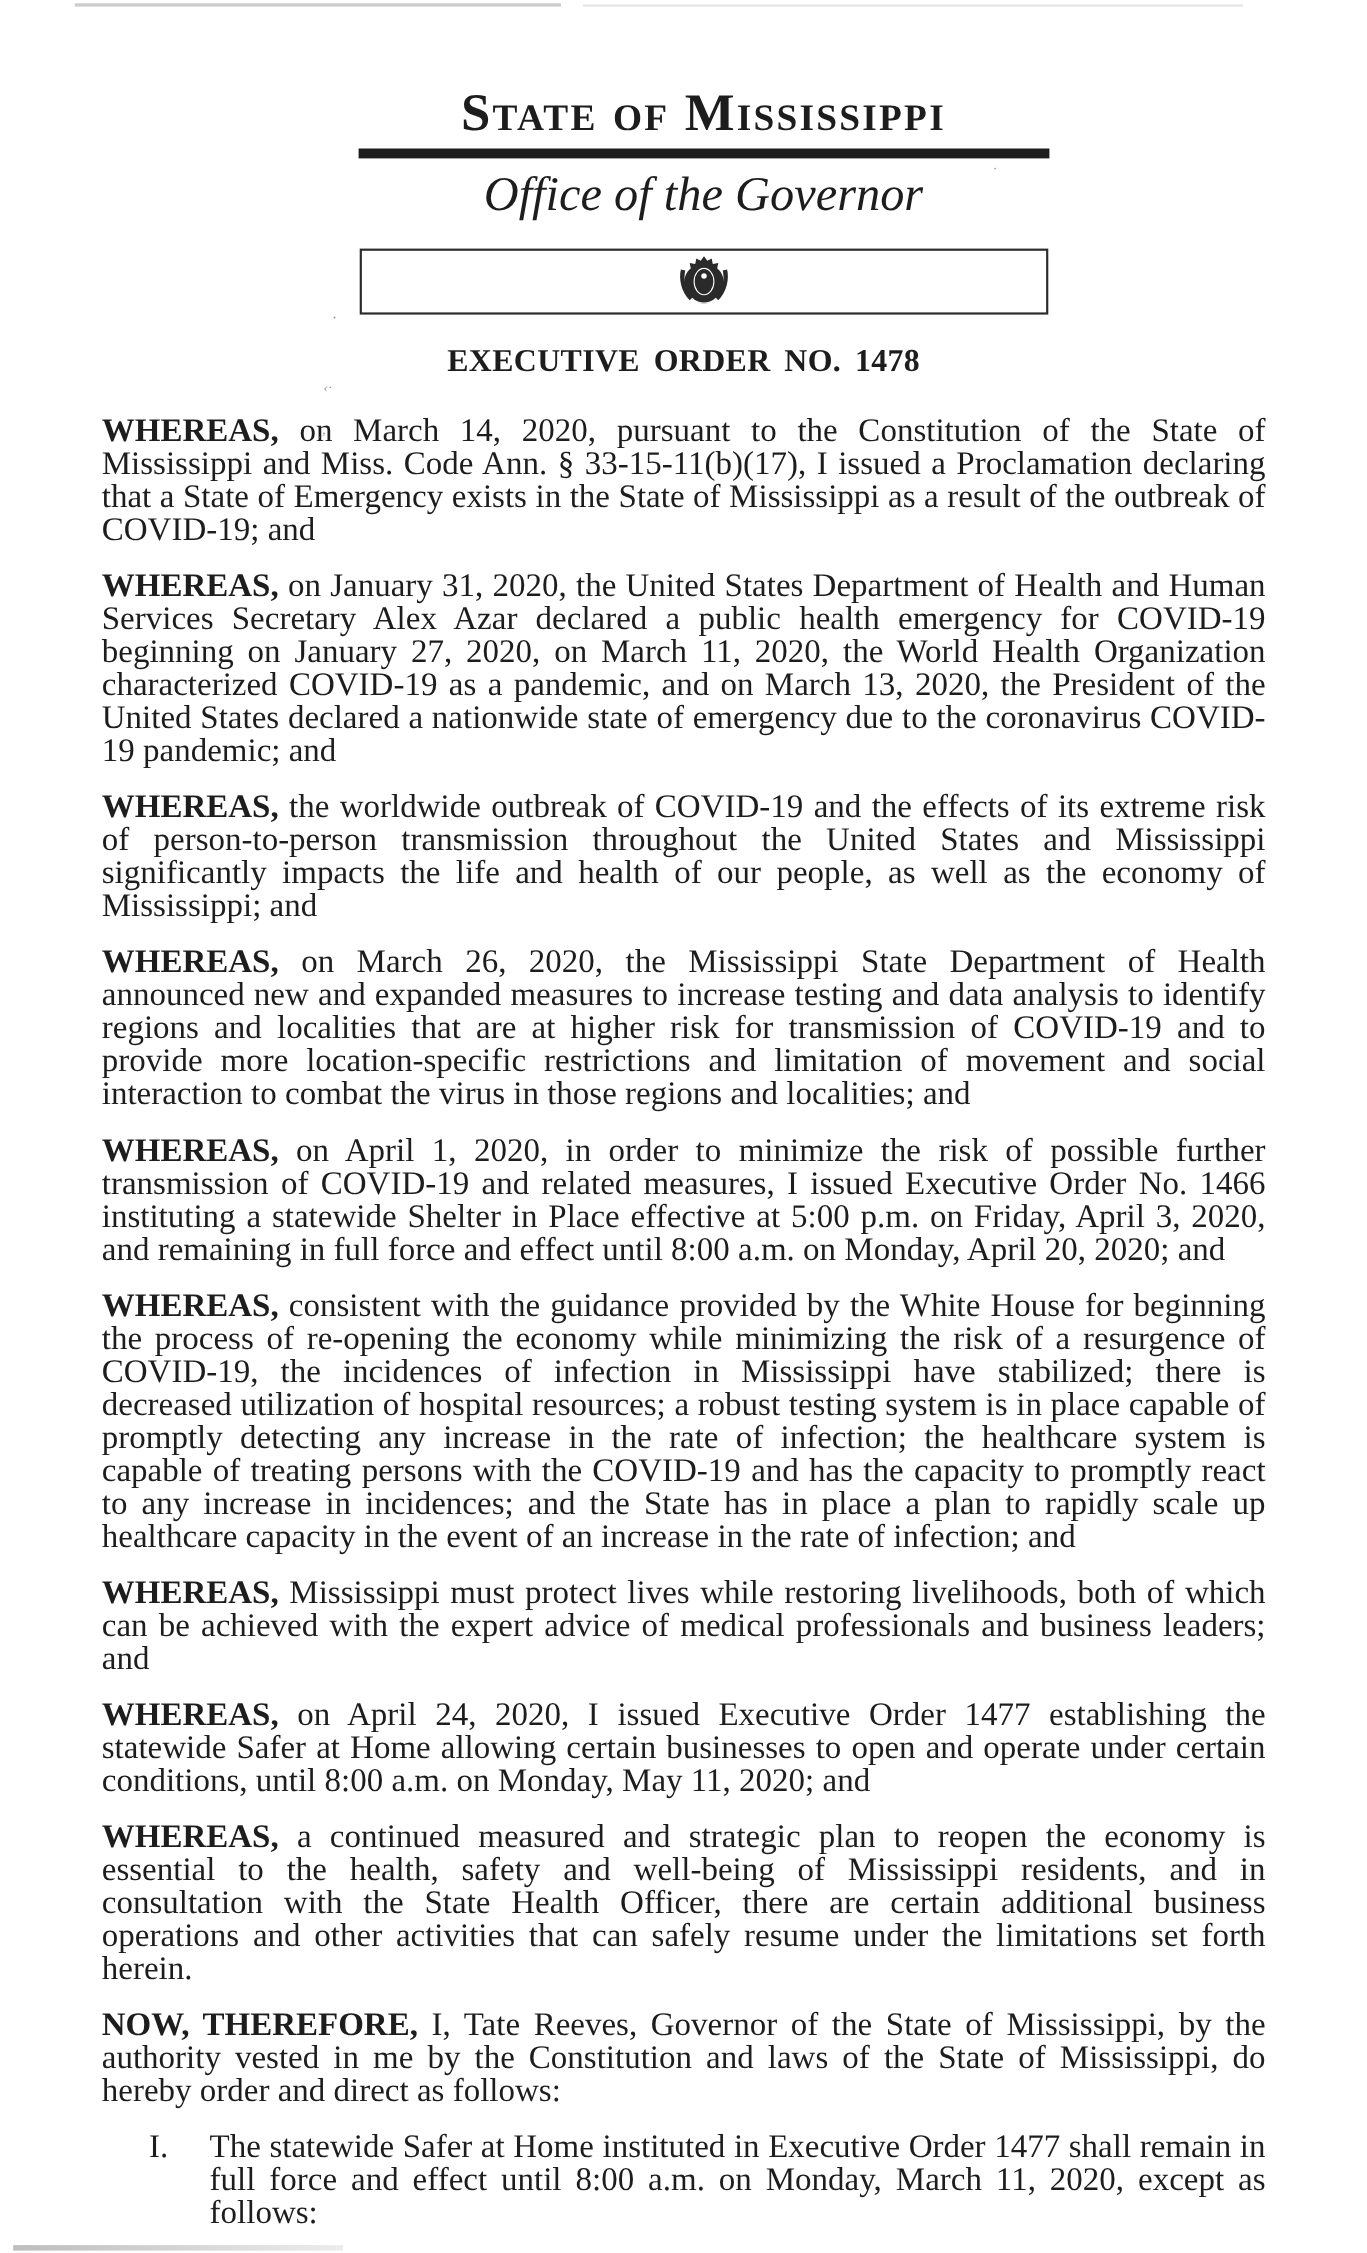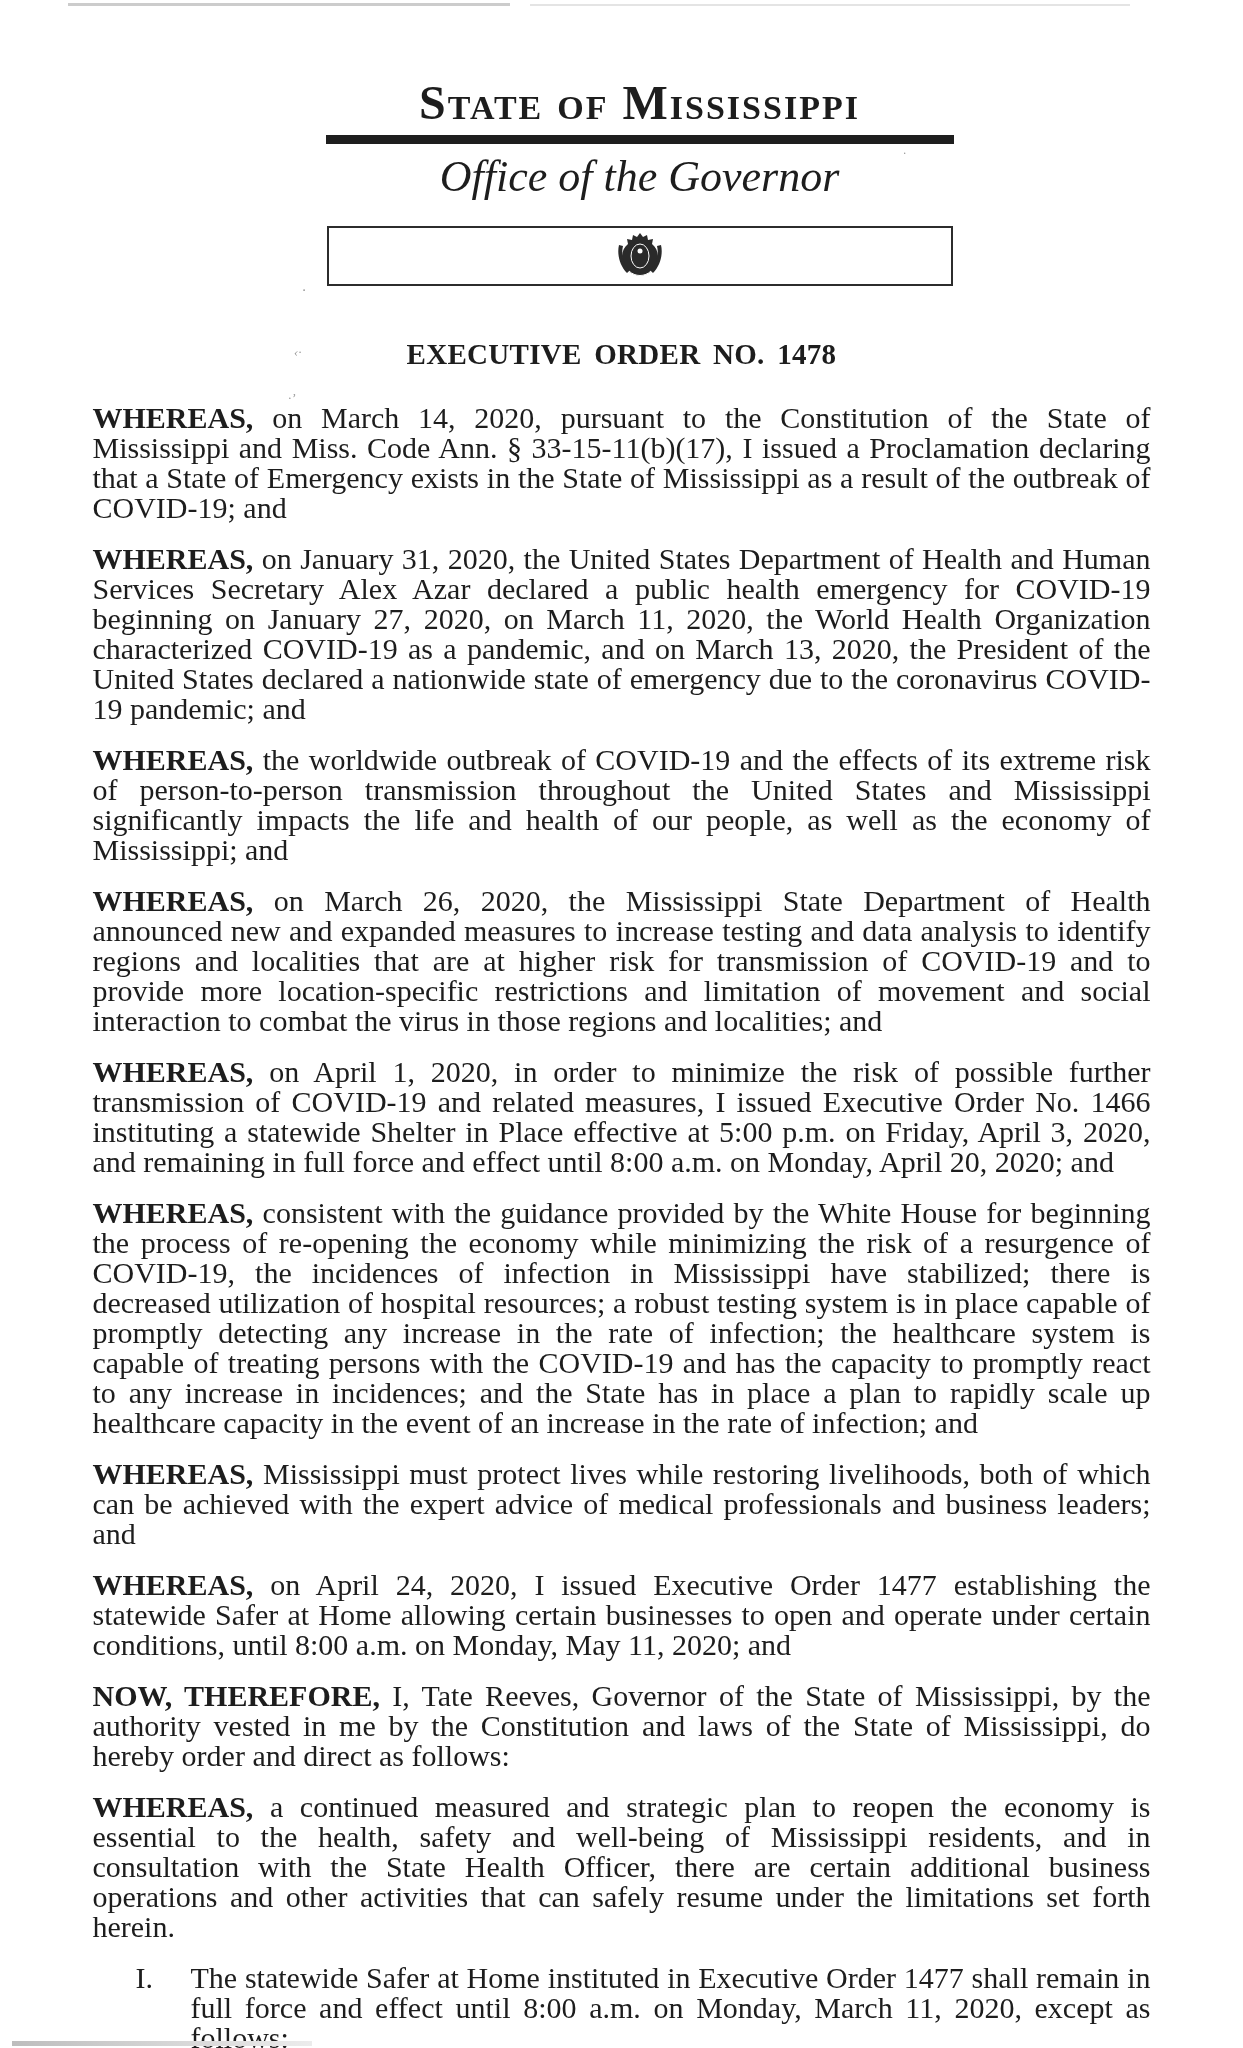--- a/index.html
+++ b/index.html
@@ -39,21 +39,21 @@
     margin:24px auto 0 auto;
     display:flex; align-items:center; justify-content:center;
     position:relative;
   }
   .seal-box svg { display:block; margin-top:2px; }
   
   .order-title {
     text-align:center;
     font-weight:700;
     font-size:29px;
-    margin-top:52px;
+    margin-top:26px;
     letter-spacing:0.3px;
     word-spacing:5px;
   }
   
   .doc-body {
     width:1058px;
     margin:32px auto 0 auto;
     font-size:30px;
     line-height:30px;
     text-align:justify;
@@ -122,23 +122,23 @@
 
 <div class="doc-body">
   <p class="clause"><span class="lead">WHEREAS,</span><span> on March 14, 2020, pursuant to the Constitution of the State of Mississippi and Miss. Code Ann. § 33-15-11(b)(17), I issued a Proclamation declaring that a State of Emergency exists in the State of Mississippi as a result of the outbreak of COVID-19; and</span></p>
   <p class="clause"><span class="lead">WHEREAS,</span><span> on January 31, 2020, the United States Department of Health and Human Services Secretary Alex Azar declared a public health emergency for COVID-19 beginning on January 27, 2020, on March 11, 2020, the World Health Organization characterized COVID-19 as a pandemic, and on March 13, 2020, the President of the United States declared a nationwide state of emergency due to the coronavirus COVID-19 pandemic; and</span></p>
   <p class="clause"><span class="lead">WHEREAS,</span><span> the worldwide outbreak of COVID-19 and the effects of its extreme risk of person-to-person transmission throughout the United States and Mississippi significantly impacts the life and health of our people, as well as the economy of Mississippi; and</span></p>
   <p class="clause"><span class="lead">WHEREAS,</span><span> on March 26, 2020, the Mississippi State Department of Health announced new and expanded measures to increase testing and data analysis to identify regions and localities that are at higher risk for transmission of COVID-19 and to provide more location-specific restrictions and limitation of movement and social interaction to combat the virus in those regions and localities; and</span></p>
   <p class="clause"><span class="lead">WHEREAS,</span><span> on April 1, 2020, in order to minimize the risk of possible further transmission of COVID-19 and related measures, I issued Executive Order No. 1466 instituting a statewide Shelter in Place effective at 5:00 p.m. on Friday, April 3, 2020, and remaining in full force and effect until 8:00 a.m. on Monday, April 20, 2020; and</span></p>
   <p class="clause"><span class="lead">WHEREAS,</span><span> consistent with the guidance provided by the White House for beginning the process of re-opening the economy while minimizing the risk of a resurgence of COVID-19, the incidences of infection in Mississippi have stabilized; there is decreased utilization of hospital resources; a robust testing system is in place capable of promptly detecting any increase in the rate of infection; the healthcare system is capable of treating persons with the COVID-19 and has the capacity to promptly react to any increase in incidences; and the State has in place a plan to rapidly scale up healthcare capacity in the event of an increase in the rate of infection; and</span></p>
   <p class="clause"><span class="lead">WHEREAS,</span><span> Mississippi must protect lives while restoring livelihoods, both of which can be achieved with the expert advice of medical professionals and business leaders; and</span></p>
   <p class="clause"><span class="lead">WHEREAS,</span><span> on April 24, 2020, I issued Executive Order 1477 establishing the statewide Safer at Home allowing certain businesses to open and operate under certain conditions, until 8:00 a.m. on Monday, May 11, 2020; and</span></p>
+  <p class="clause"><span class="lead">WHEREAS,</span><span> a continued measured and strategic plan to reopen the economy is essential to the health, safety and well-being of Mississippi residents, and in consultation with the State Health Officer, there are certain additional business operations and other activities that can safely resume under the limitations set forth herein.</span></p>
+
   <p class="clause"><span class="lead">NOW, THEREFORE,</span><span> I, Tate Reeves, Governor of the State of Mississippi, by the authority vested in me by the Constitution and laws of the State of Mississippi, do hereby order and direct as follows:</span></p>
-
-  <p class="clause"><span class="lead">WHEREAS,</span><span> a continued measured and strategic plan to reopen the economy is essential to the health, safety and well-being of Mississippi residents, and in consultation with the State Health Officer, there are certain additional business operations and other activities that can safely resume under the limitations set forth herein.</span></p>
 
   <div class="directive">
     <span class="dnum">I.</span>
     <span class="dtext">The statewide Safer at Home instituted in Executive Order 1477 shall remain in full force and effect until 8:00 a.m. on Monday, March 11, 2020, except as follows:</span>
   </div>
 </div>
 
 <div class="page-number">1</div>
 
 </body></html>

